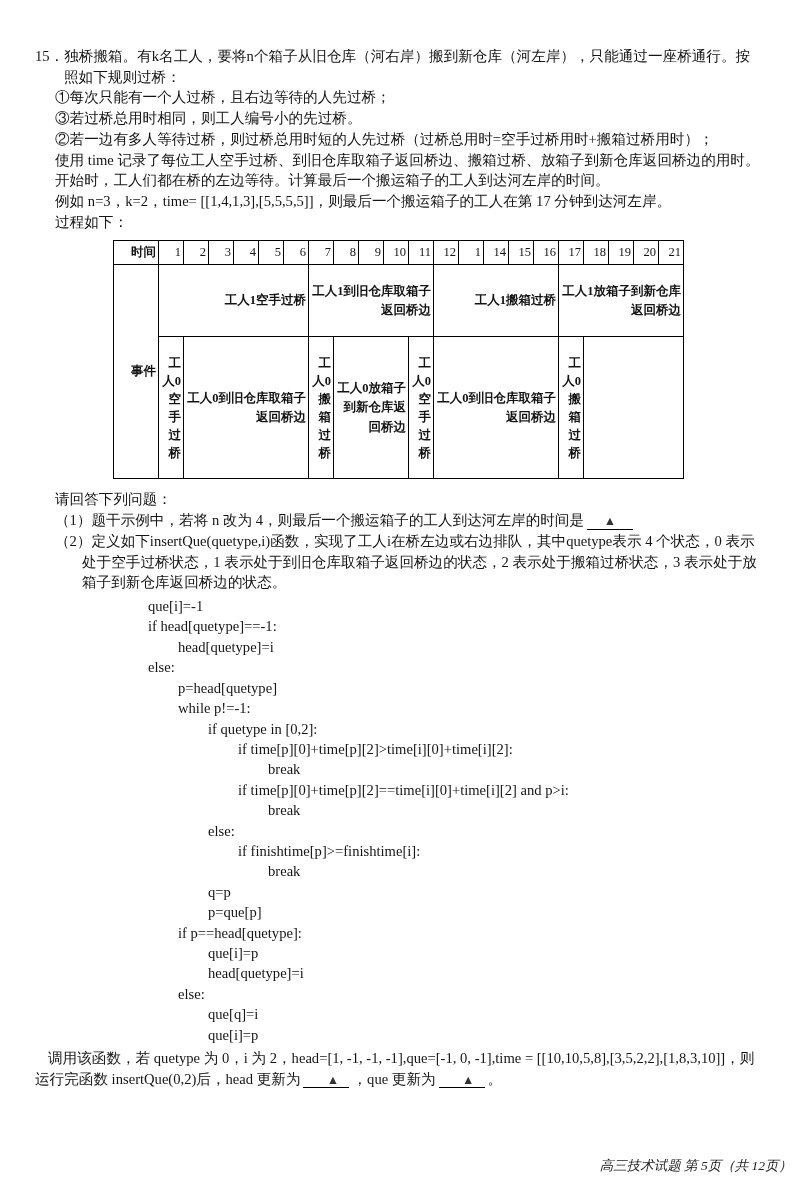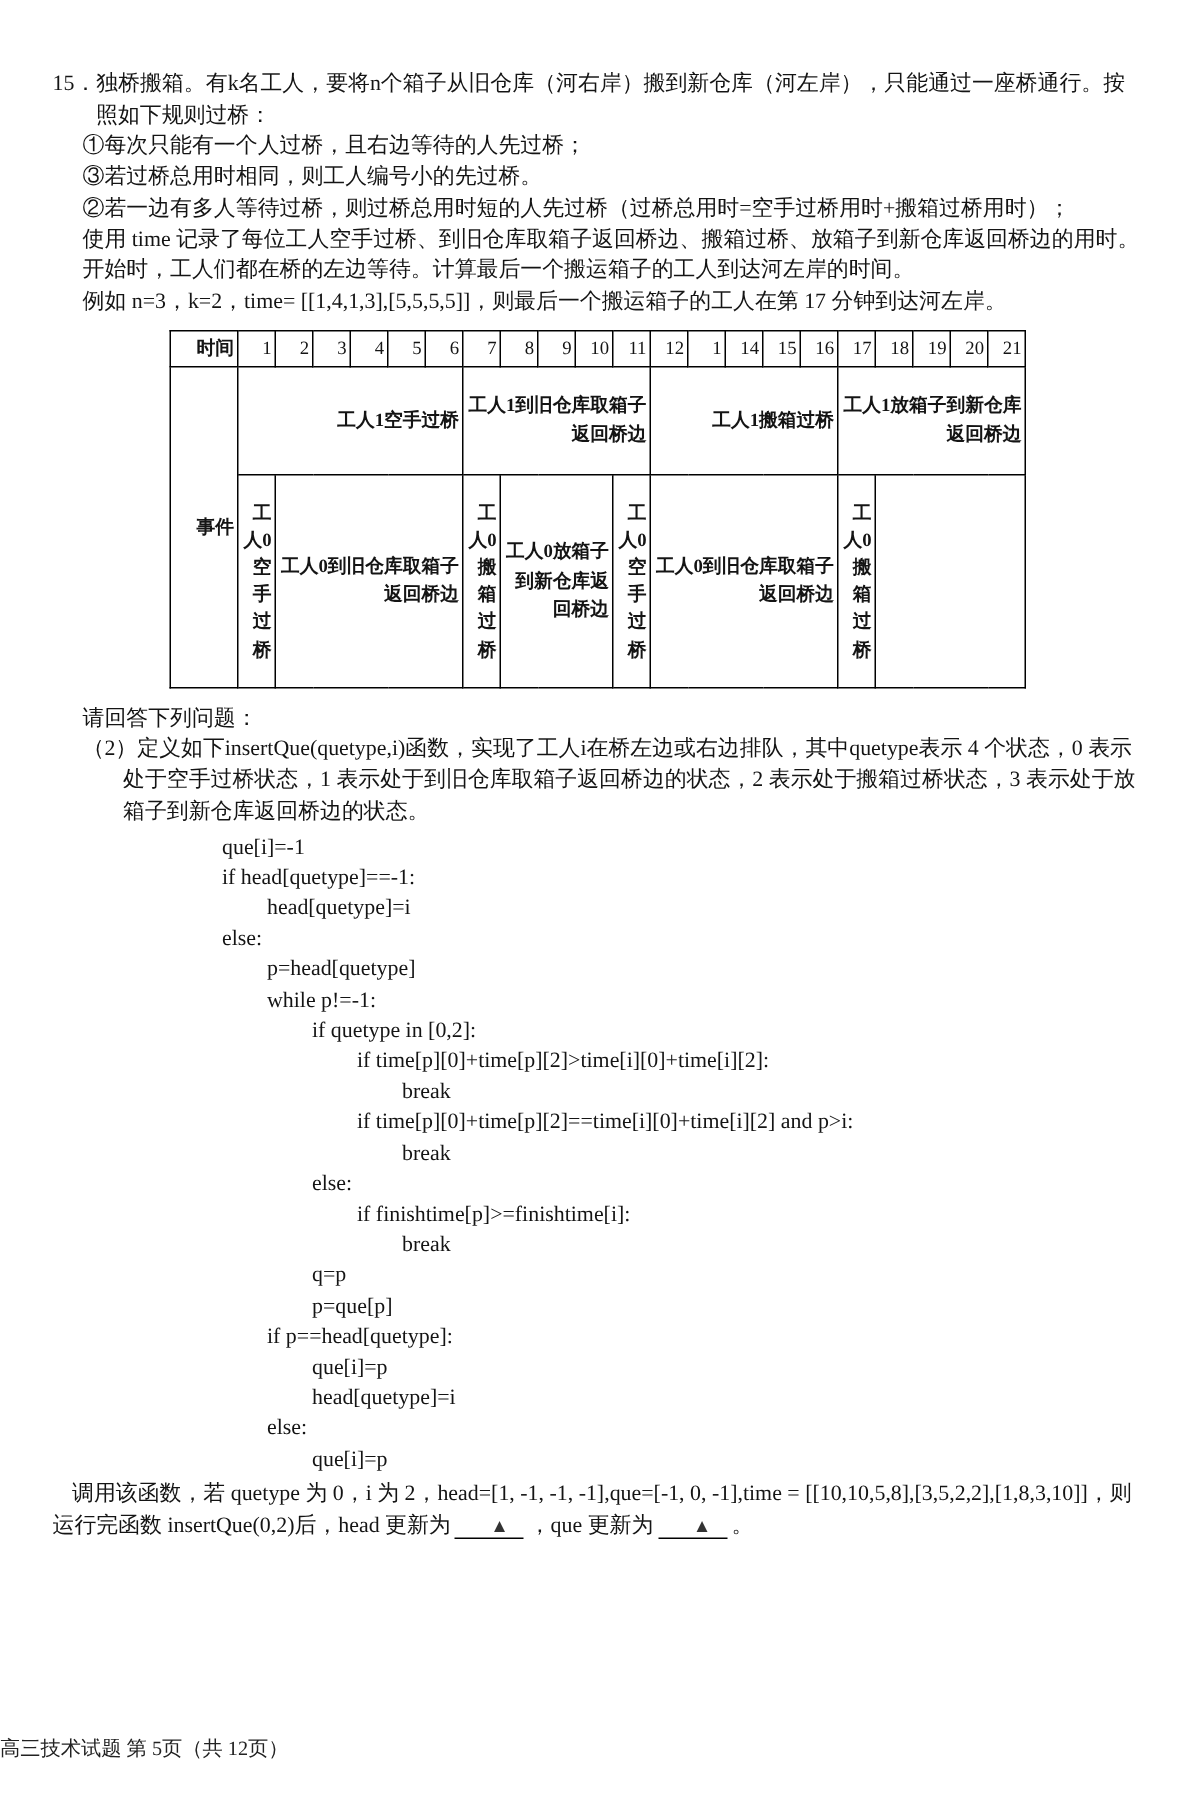--- a/index.html
+++ b/index.html
@@ -37,36 +37,37 @@
   tr[data-name="worker0-row"] { height:142px; }
   .vert { word-break:break-all; padding:3px 5px; line-height:1.45; }
 
   .code-block { margin-left:83px; margin-top:3px; }
   .code-line { font-size:14.6px; line-height:20.4px; white-space:pre; }
 
   .call-para { margin-top:3px; text-indent:13px; }
 
   .footer {
     position:absolute; left:0; right:0; bottom:20px;
-    text-align:left; font-size:13.5px; color:#222;
+    text-align:right; font-size:13.5px; color:#222;font-style:italic;
   }
 </style>
 </head>
 <body>
 
 <div class="page" data-name="exam-page">
   <div class="content" data-name="question-15">
 
     <p class="hang" data-name="question-intro"><span data-name="question-number">15．</span><span data-name="question-intro-text">独桥搬箱。有k名工人，要将n个箱子从旧仓库（河右岸）搬到新仓库（河左岸），只能通过一座桥通行。按照如下规则过桥：</span></p>
 
     <p class="ind" data-name="rule-1">①每次只能有一个人过桥，且右边等待的人先过桥；</p>
     <p class="ind" data-name="rule-3">③若过桥总用时相同，则工人编号小的先过桥。</p>
     <p class="ind" data-name="rule-2">②若一边有多人等待过桥，则过桥总用时短的人先过桥（过桥总用时=空手过桥用时+搬箱过桥用时）；</p>
     <p class="ind" data-name="time-description">使用 time 记录了每位工人空手过桥、到旧仓库取箱子返回桥边、搬箱过桥、放箱子到新仓库返回桥边的用时。开始时，工人们都在桥的左边等待。计算最后一个搬运箱子的工人到达河左岸的时间。</p>
     <p class="ind" data-name="example-text">例如 n=3，k=2，time= [[1,4,1,3],[5,5,5,5]]，则最后一个搬运箱子的工人在第 17 分钟到达河左岸。</p>
+    <p class="ind" data-name="process-label">过程如下：</p>
 
     <table class="process-table" data-name="process-table">
         <colgroup>
           <col style="width: 45px;">
           <col style="width: 25px;">
           <col style="width: 25px;">
           <col style="width: 25px;">
           <col style="width: 25px;">
           <col style="width: 25px;">
           <col style="width: 25px;">
@@ -126,20 +127,21 @@
             <td class="event-cell vert" data-name="worker0-event-cell" colspan="1">工人0空手过桥</td>
             <td class="event-cell" data-name="worker0-event-cell" colspan="5">工人0到旧仓库取箱子返回桥边</td>
             <td class="event-cell vert" data-name="worker0-event-cell" colspan="1">工人0搬箱过桥</td>
             <td class="event-cell" data-name="empty-cell" colspan="4"></td>
           </tr>
       </tbody>
     </table>
 
     <p class="ind" data-name="answer-prompt">请回答下列问题：</p>
 
+    <p class="ind" data-name="question-1"><span data-name="question-1-text">（1）题干示例中，若将 n 改为 4，则最后一个搬运箱子的工人到达河左岸的时间是</span><span class="blank" data-name="answer-blank-1"><span data-name="blank-triangle">▲</span></span></p>
 
     <p class="ind hang2" data-name="question-2">（2）定义如下insertQue(quetype,i)函数，实现了工人i在桥左边或右边排队，其中quetype表示 4 个状态，0 表示处于空手过桥状态，1 表示处于到旧仓库取箱子返回桥边的状态，2 表示处于搬箱过桥状态，3 表示处于放箱子到新仓库返回桥边的状态。</p>
 
     <div class="code-block" data-name="code-block">
         <div class="code-line" data-name="code-line" style="padding-left: 30px;">que[i]=-1</div>
         <div class="code-line" data-name="code-line" style="padding-left: 30px;">if head[quetype]==-1:</div>
         <div class="code-line" data-name="code-line" style="padding-left: 60px;">head[quetype]=i</div>
         <div class="code-line" data-name="code-line" style="padding-left: 30px;">else:</div>
         <div class="code-line" data-name="code-line" style="padding-left: 60px;">p=head[quetype]</div>
         <div class="code-line" data-name="code-line" style="padding-left: 60px;">while p!=-1:</div>
@@ -150,20 +152,21 @@
         <div class="code-line" data-name="code-line" style="padding-left: 150px;">break</div>
         <div class="code-line" data-name="code-line" style="padding-left: 90px;">else:</div>
         <div class="code-line" data-name="code-line" style="padding-left: 120px;">if finishtime[p]&gt;=finishtime[i]:</div>
         <div class="code-line" data-name="code-line" style="padding-left: 150px;">break</div>
         <div class="code-line" data-name="code-line" style="padding-left: 90px;">q=p</div>
         <div class="code-line" data-name="code-line" style="padding-left: 90px;">p=que[p]</div>
         <div class="code-line" data-name="code-line" style="padding-left: 60px;">if p==head[quetype]:</div>
         <div class="code-line" data-name="code-line" style="padding-left: 90px;">que[i]=p</div>
         <div class="code-line" data-name="code-line" style="padding-left: 90px;">head[quetype]=i</div>
         <div class="code-line" data-name="code-line" style="padding-left: 60px;">else:</div>
+        <div class="code-line" data-name="code-line" style="padding-left: 90px;">que[q]=i</div>
         <div class="code-line" data-name="code-line" style="padding-left: 90px;">que[i]=p</div>
       </div>
 
     <p class="call-para" data-name="function-call-paragraph"><span data-name="call-text-1">调用该函数，若 quetype 为 0，i 为 2，head=[1, -1, -1, -1],que=[-1, 0, -1],time = [[10,10,5,8],[3,5,2,2],[1,8,3,10]]，则运行完函数 insertQue(0,2)后，head 更新为</span><span class="blank" data-name="answer-blank-head"><span data-name="blank-triangle">▲</span></span><span data-name="call-text-2">，que 更新为</span><span class="blank" data-name="answer-blank-que"><span data-name="blank-triangle">▲</span></span><span data-name="call-text-3">。</span></p>
 
   </div>
 
   <div class="footer" data-name="page-footer">高三技术试题  第 5页（共 12页）</div>
 </div>
 

